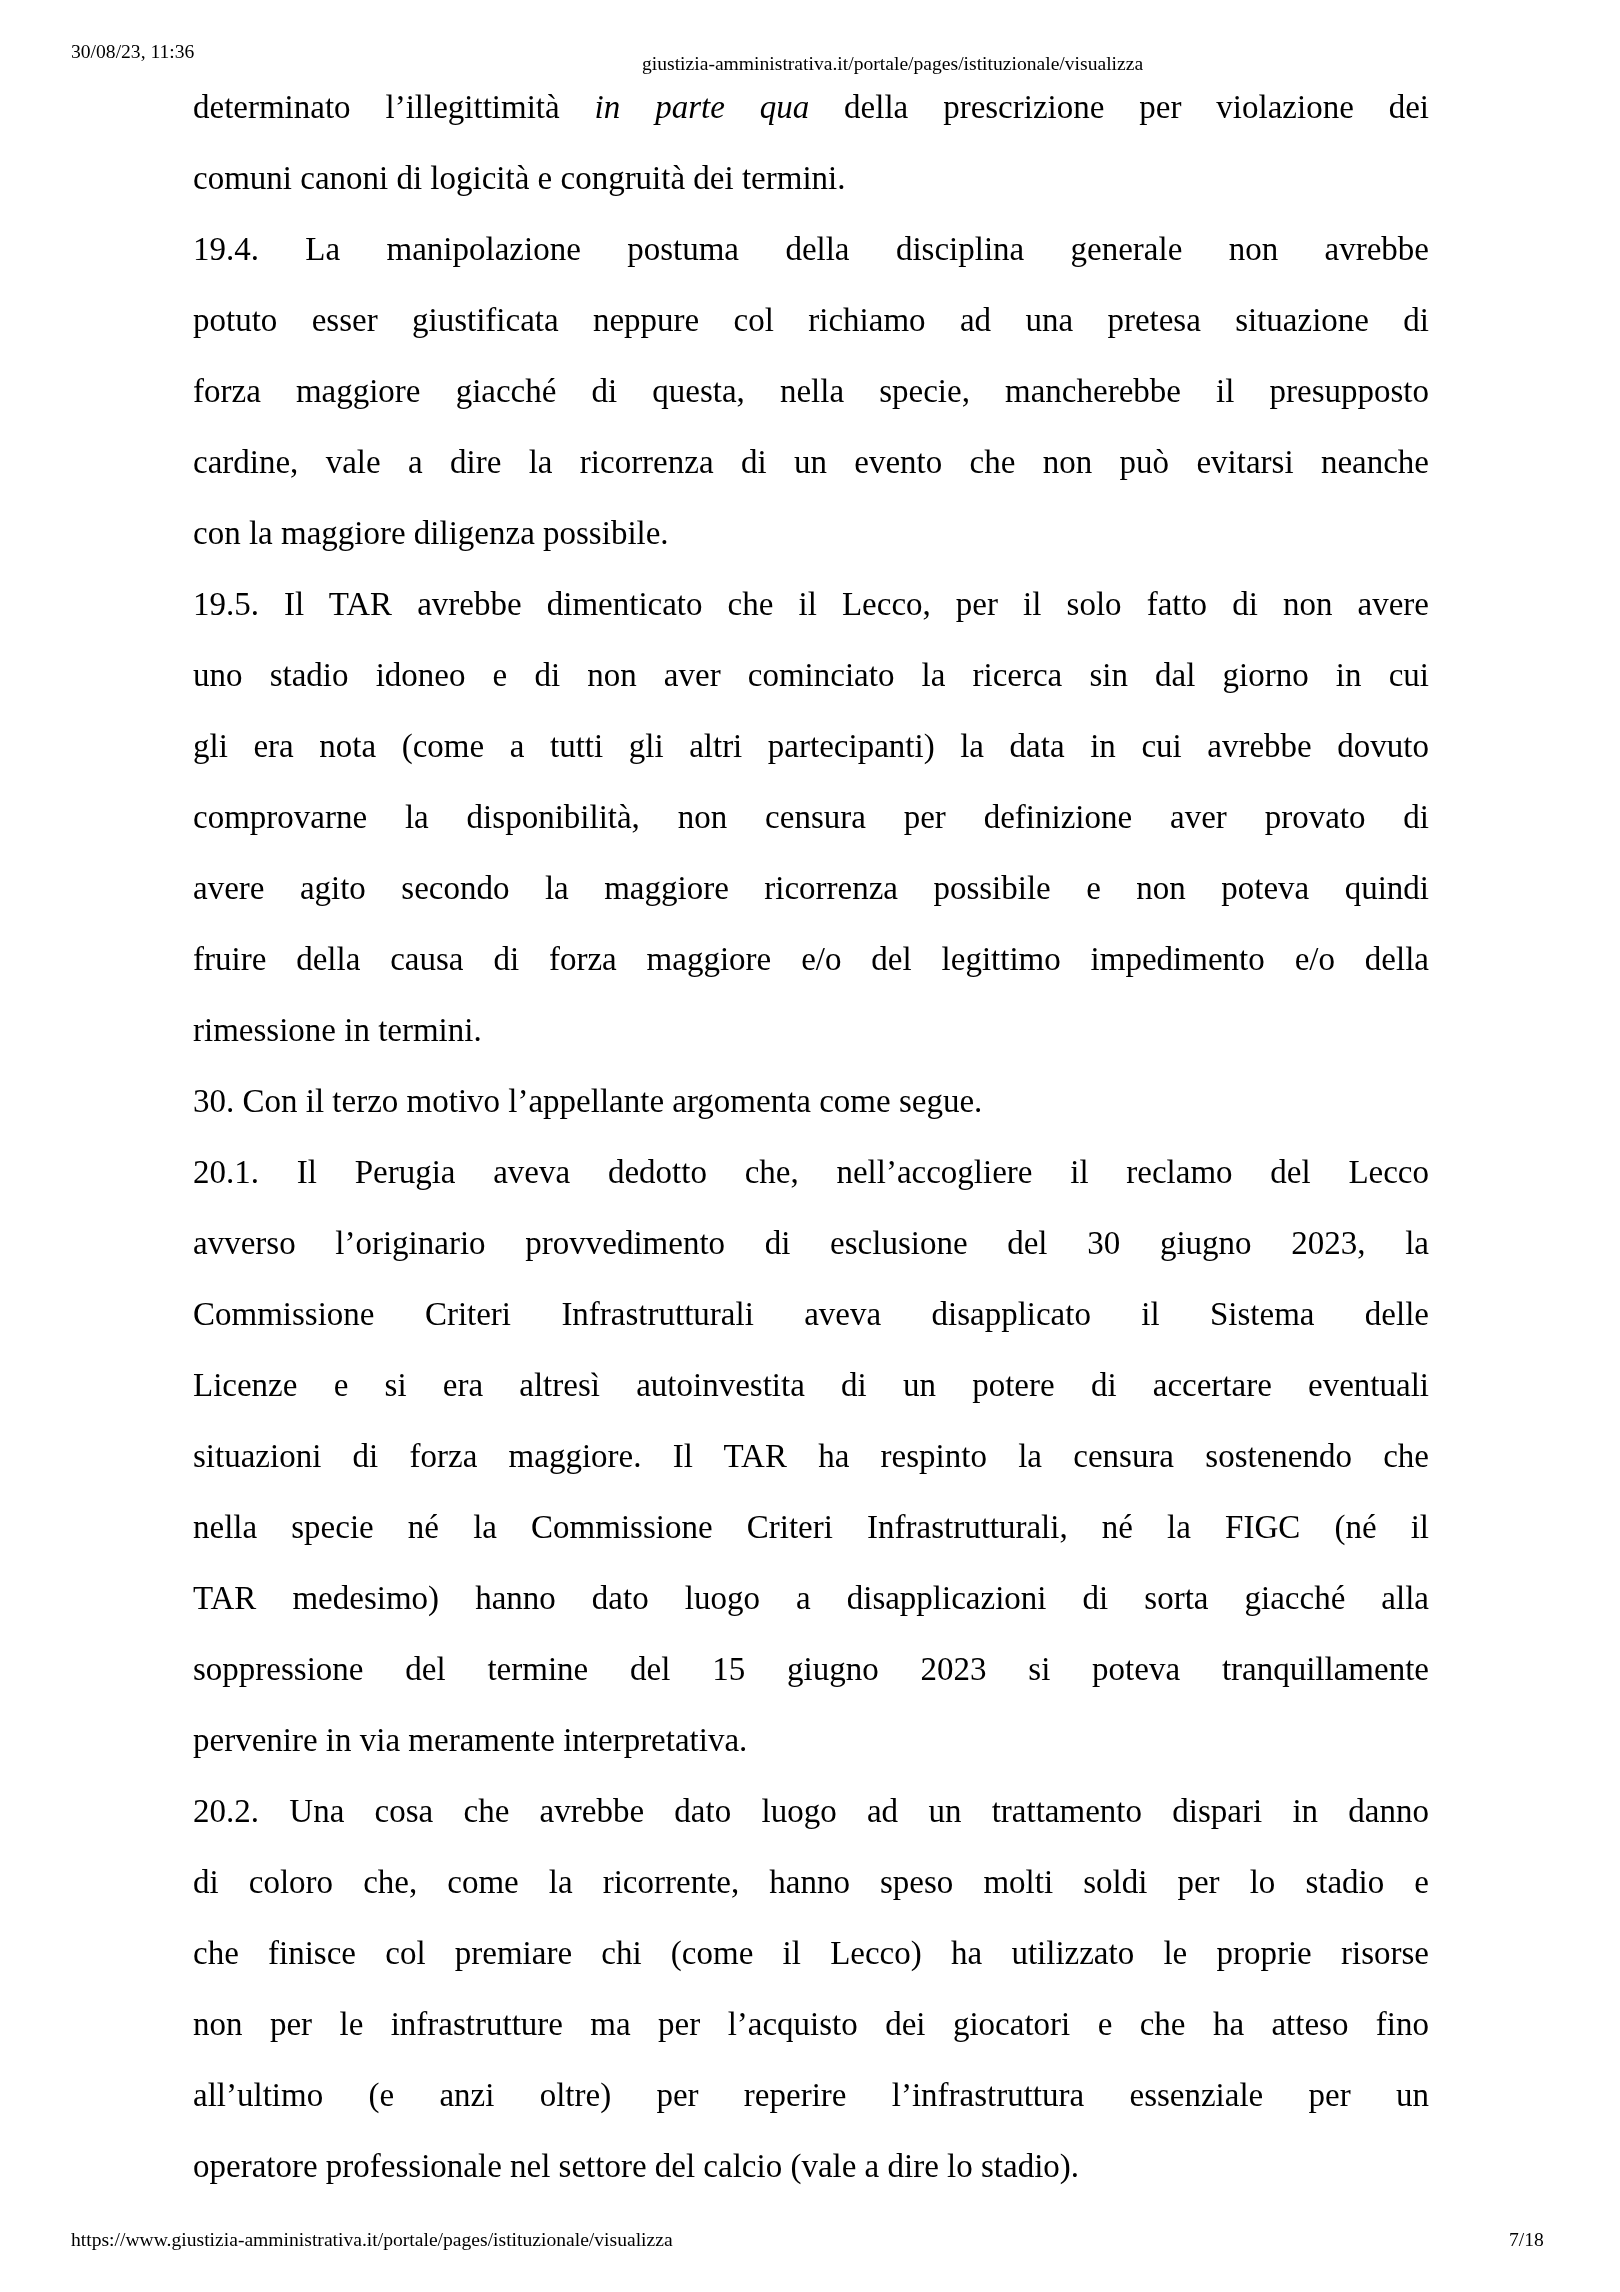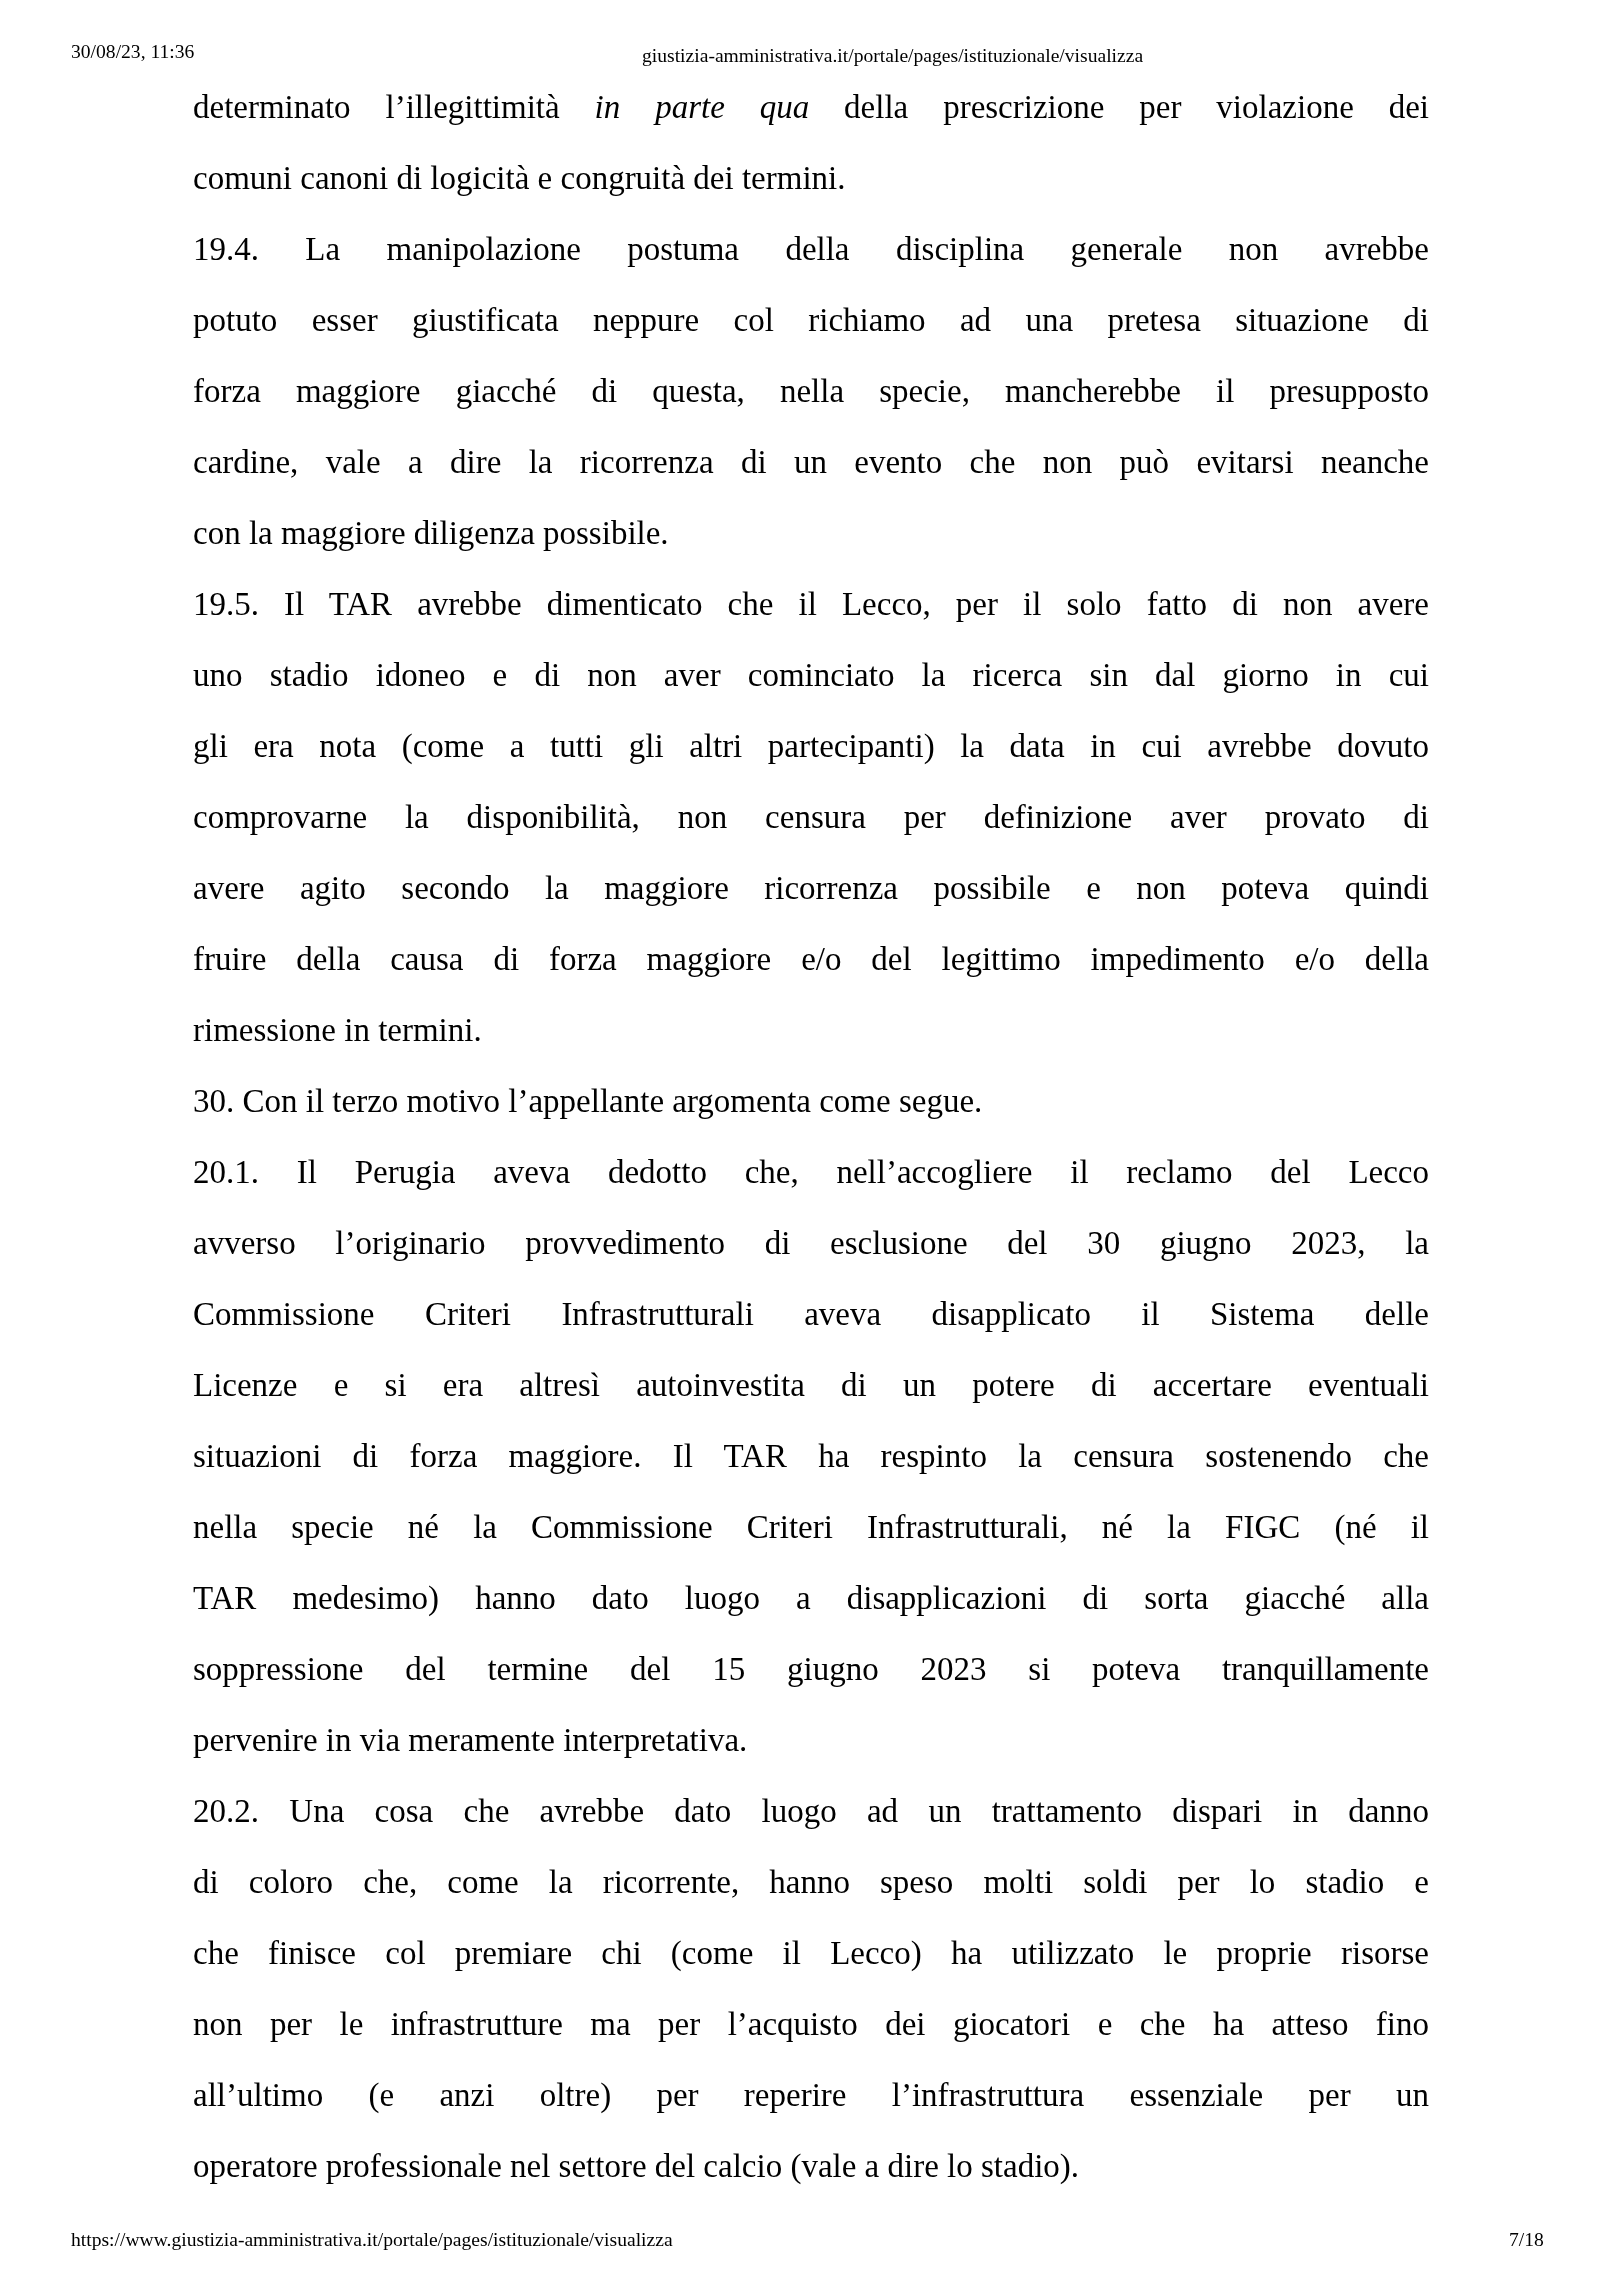--- a/index.html
+++ b/index.html
@@ -15,21 +15,21 @@
     font-family: "Liberation Serif", "DejaVu Serif", serif;
     color: #000000;
   }
   .hdr, .ftr {
     position: absolute;
     font-size: 19.6px;
     line-height: 23.5px;
     white-space: nowrap;
   }
   #hdr-date { left: 71px; top: 40px; }
-  #hdr-url { left: 642px; top: 44px; }
+  #hdr-url { left: 642px; top: 52px; }
   #ftr-url { left: 71px; top: 2228px; }
   #ftr-page { left: 1509px; top: 2228px; }
 
   .body-text {
     position: absolute;
     left: 193px;
     top: 86px;
     width: 1236px;
   }
   .line {

